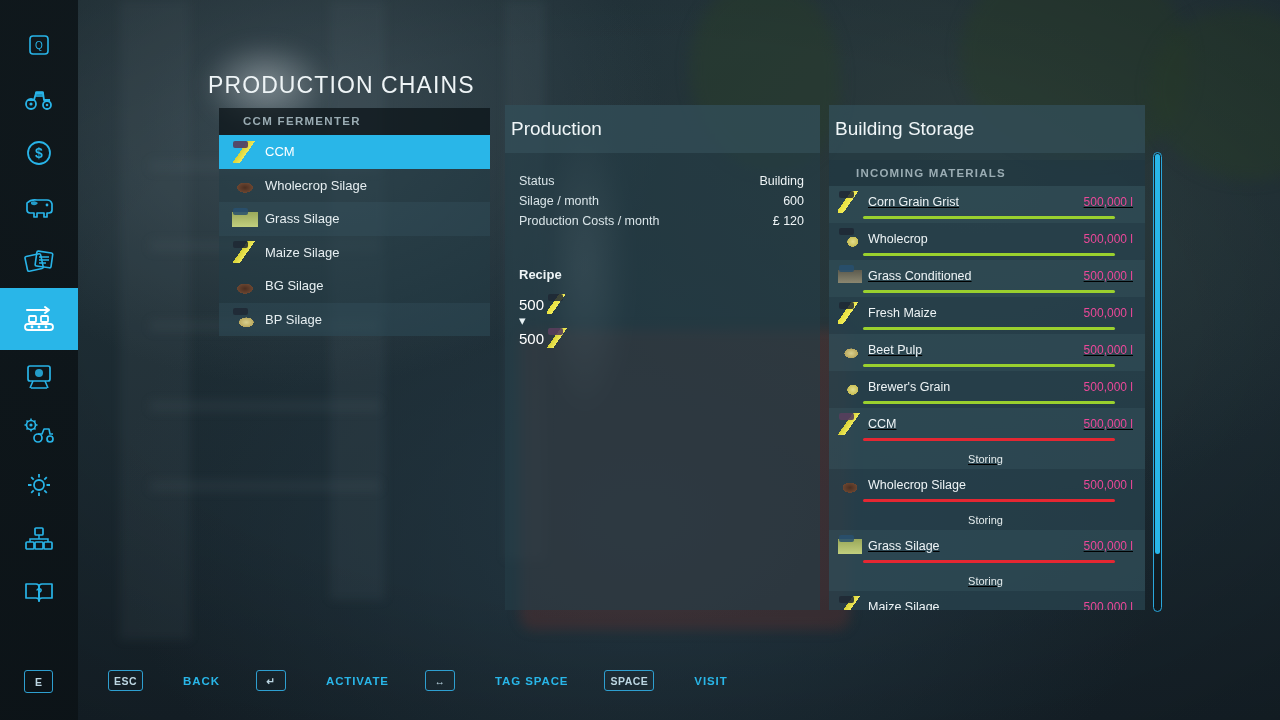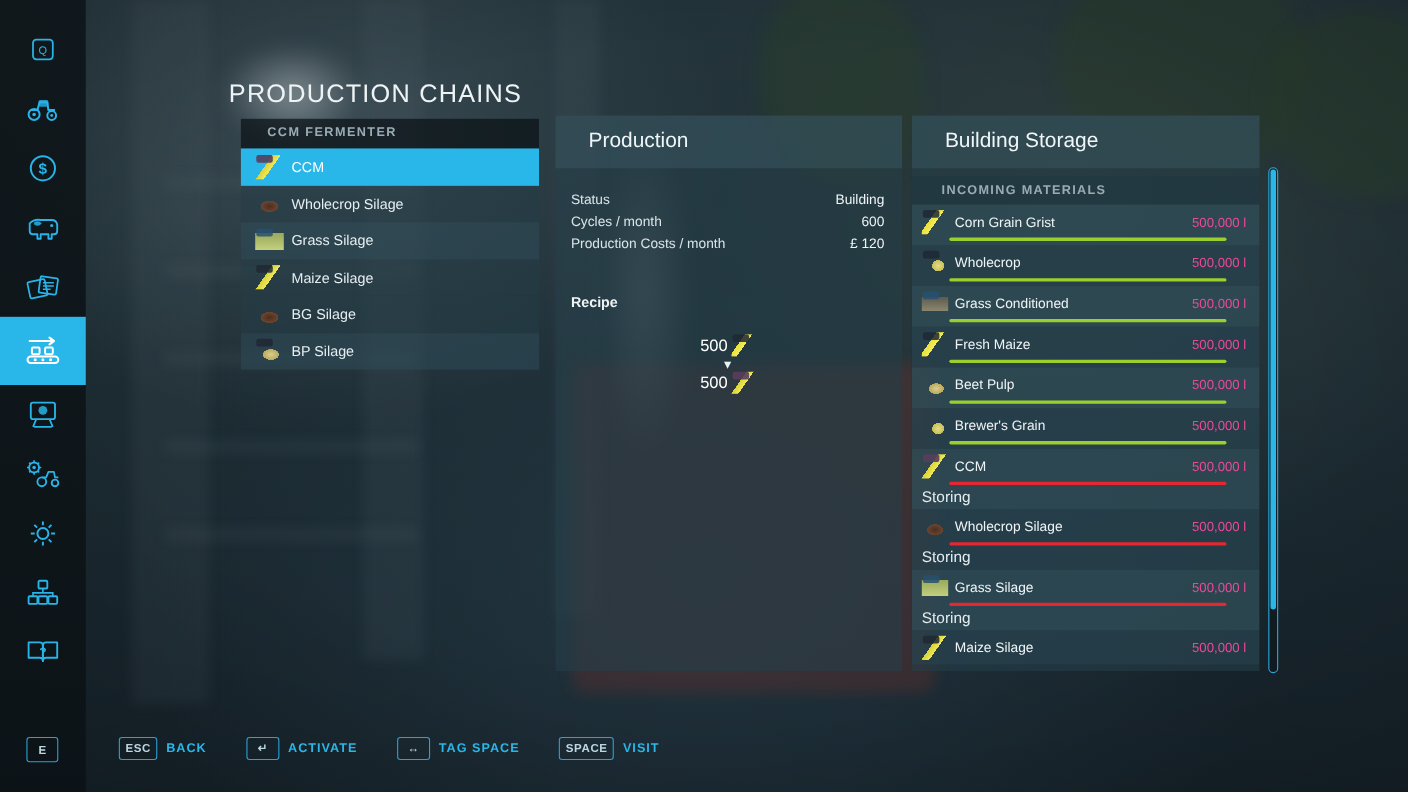--- a/index.html
+++ b/index.html
@@ -76,83 +76,83 @@
   }
   .chain-row.odd  { background:rgba(44,74,86,.58); }
   .chain-row.even { background:rgba(34,60,70,.50); }
   .chain-row.sel  { background:#29b6e8; color:#ffffff; }
   .chain-row .ico { width:26px; height:22px; margin-right:7px; position:relative; flex:0 0 26px; }
 
   
   .panel { position:absolute; z-index:6; }
   .panel-head {
     background:rgba(58,86,96,.52);
-    color:#f0f6f8; font-size:19px; padding:13px 0 13px 30px;
+    color:#f0f6f8; font-size:19px; padding:13px 0 13px 6px;
   }
   #panel-production {
     left:505px; top:105px; width:315px; height:505px;
     background:rgba(36,62,72,.60);
   }
   #panel-storage {
     left:829px; top:105px; width:316px; height:505px;
     background:rgba(36,62,72,.60);
   }
 
   .pbody { padding:18px 16px 0 14px; }
   .stat-row {
     display:flex; justify-content:space-between;
     font-size:12.5px; color:#d9e4e8; line-height:20px;
   }
   .stat-row .v { color:#eef4f6; }
   .recipe-title { margin-top:36px; font-size:13px; font-weight:700; color:#eef4f6; }
-  .recipe-wrap { margin-top:22px; display:flex; flex-direction:column; align-items:center; }
+  .recipe-wrap { margin-top:12px; display:flex; flex-direction:column; align-items:flex-start; }
   .recipe-line { display:flex; align-items:center; gap:3px; }
   .recipe-line .amt { font-size:15px; color:#ffffff; }
   .chev { margin:2px 0; color:#e8f1f4; font-size:13px; line-height:10px; }
 
   
   #storage-scroll {
     position:absolute; left:0; top:55px; width:316px; height:450px; overflow:hidden;
   }
   .sec-head {
     height:26px; line-height:26px; padding-left:27px;
     color:#9aacb3; font-size:11.5px; letter-spacing:1.2px; font-weight:700;
     background:rgba(30,52,62,.35);
   }
   .store-row { padding:5px 12px 4px 9px; position:relative; }
-  .store-row.odd  { background:rgba(52,84,95,.55); }
+  .store-row.odd  { background:rgba(52,84,95,.55);text-decoration:underline; }
   .store-row.even { background:rgba(42,70,81,.48); }
   .store-row .top { display:flex; align-items:center; }
   .store-row .ico { width:24px; height:22px; margin-right:6px; flex:0 0 24px; position:relative; }
   .store-row .nm { font-size:12.5px; color:#eef4f6; flex:1; }
   .store-row .amt { font-size:12px; color:#ec4899; }
   .bar { height:3px; margin:3px 0 0 25px; border-radius:2px; }
   .bar.green { background:#9ad02e; }
   .bar.red { background:#e52732; }
-  .status { text-align:left; font-size:14px; color:#e4eced; margin-top:2px; }
+  .status { text-align:center; font-size:11px; color:#e4eced; margin-top:12px; }
 
   #sb-track {
     position:absolute; left:1153px; top:152px; width:9px; height:460px; z-index:7;
     border:1px solid #2aa7dc; border-radius:5px; background:rgba(10,20,26,.5);
   }
   #sb-thumb {
     position:absolute; left:1px; top:1px; width:5px; height:400px;
     background:#29b6e8; border-radius:4px;
   }
 
   
   #helpbar { position:absolute; left:0; bottom:0; width:1280px; height:62px; z-index:6; }
   .key {
     display:inline-flex; align-items:center; justify-content:center;
     min-width:30px; height:21px; padding:0 5px;
     border:1px solid #2e9fd0; border-radius:3px;
     color:#bcd6e2; font-size:10.5px; font-weight:700; letter-spacing:.5px;
   }
   .help-item { display:flex; align-items:center; gap:8px; }
-  .help-item .lbl { color:#29b6e8; font-size:11.5px; font-weight:700; letter-spacing:.9px; }
+  .help-item .lbl { color:#29b6e8; font-size:11.5px; font-weight:700; letter-spacing:.9px;margin-left:32px; }
   #help-items { position:absolute; left:108px; top:670px; display:flex; gap:36px; z-index:6; }
   #e-key {
     position:absolute; left:24px; top:670px; z-index:6;
     width:29px; height:23px; border:1px solid #2e9fd0; border-radius:3px;
     display:flex; align-items:center; justify-content:center;
     color:#bcd6e2; font-size:10.5px; font-weight:700;
   }
 
   
   .ic { position:absolute; inset:0; }
@@ -344,21 +344,21 @@
 
 <div class="panel" id="panel-production">
   <div class="panel-head">Production</div>
   <div class="pbody">
     <div id="prod-stats">
         <div class="stat-row">
           <span class="k">Status</span>
           <span class="v">Building</span>
         </div>
         <div class="stat-row">
-          <span class="k">Cycles / month</span>
+          <span class="k">Silage / month</span>
           <span class="v">600</span>
         </div>
         <div class="stat-row">
           <span class="k">Production Costs / month</span>
           <span class="v">£ 120</span>
         </div>
       </div>
     <div class="recipe-title">Recipe</div>
     <div class="recipe-wrap">
       <div class="recipe-line">

